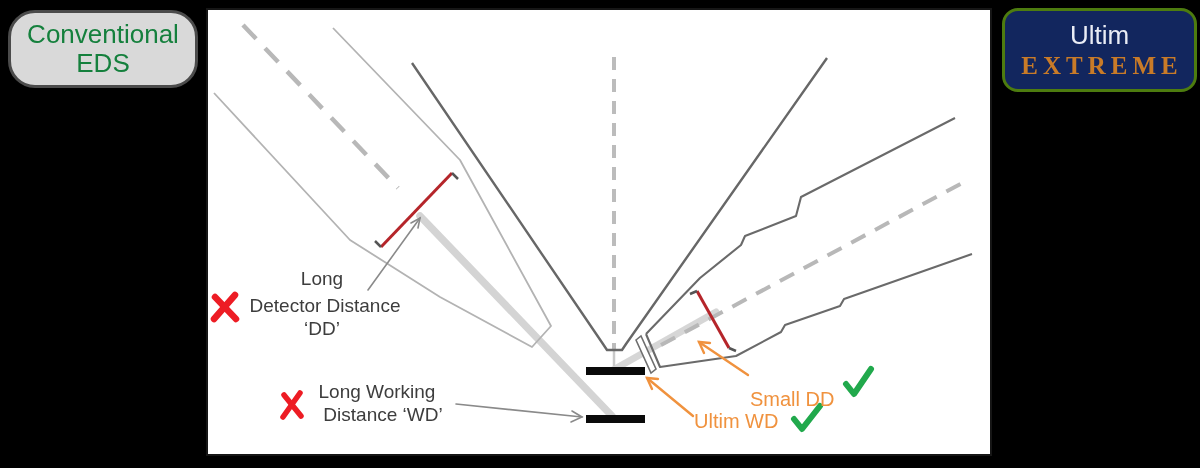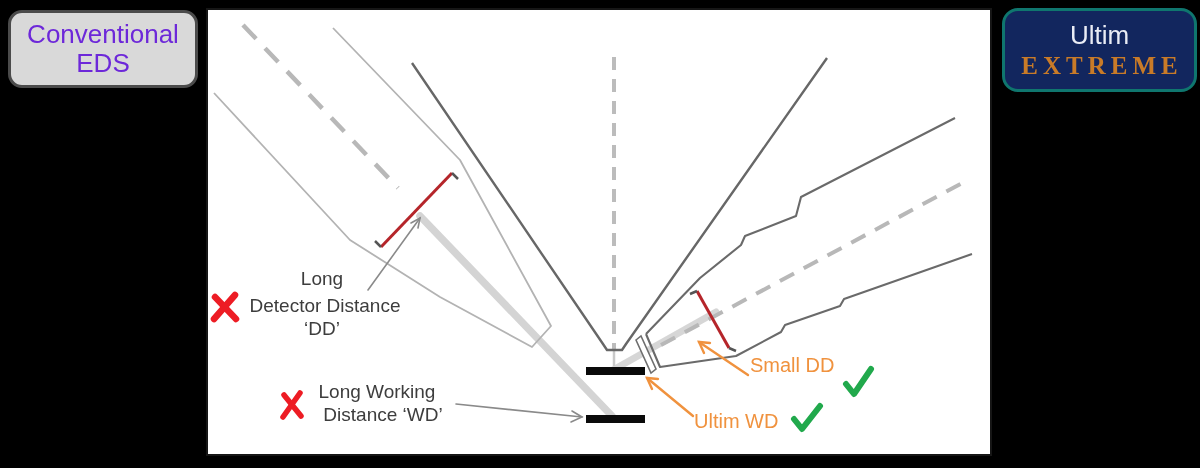--- a/index.html
+++ b/index.html
@@ -2,23 +2,23 @@
 <html><head>
 <meta charset="utf-8">
 <style>
   html,body{margin:0;padding:0;background:#000;}
   #stage{position:relative;width:1200px;height:468px;background:#000;overflow:hidden;
          font-family:"Liberation Sans", sans-serif;}
   
   .badge{position:absolute;box-sizing:border-box;display:flex;flex-direction:column;
          align-items:center;justify-content:center;text-align:center;}
   #badge-conventional{left:8px;top:10px;width:190px;height:78px;background:#d9d9d9;
-         border:3px solid #4b4b4b;border-radius:14px;color:#6d28d9;font-size:26px;line-height:1.12;}
+         border:3px solid #4b4b4b;border-radius:27px;color:#15803d;font-size:26px;line-height:1.12;}
   #badge-ultim{left:1002px;top:8px;width:195px;height:84px;background:#12265e;
-         border:3px solid #0f766e;border-radius:16px;line-height:1.1;}
+         border:3px solid #4d7c0f;border-radius:16px;line-height:1.1;}
   #badge-ultim .u-line1{color:#e9ecf5;font-size:26px;}
   #badge-ultim .u-line2{color:#c97b28;font-size:25px;font-weight:bold;letter-spacing:5px;
          margin-left:5px;margin-top:2px;font-family:Liberation Serif, serif;}
   
   #panel{position:absolute;left:206px;top:8px;width:786px;height:448px;background:#fff;
          border:2px solid #161616;box-sizing:border-box;}
   
   #art{position:absolute;left:0;top:0;width:1200px;height:468px;}
   
   .dlabel{position:absolute;color:#3d3d3d;font-size:19px;white-space:nowrap;
@@ -92,21 +92,21 @@
     <path d="M794,419 L802,429 L820,406" fill="none" stroke="#21a94c" stroke-width="6" stroke-linecap="round" stroke-linejoin="round"></path>
   </svg>
 
   <div class="dlabel" style="left:322px;top:279px">Long</div>
   <div class="dlabel" style="left:325px;top:306px">Detector Distance</div>
   <div class="dlabel" style="left:322px;top:329px">‘DD’</div>
 
   <div class="dlabel" style="left:383px;top:415px">Distance ‘WD’</div>
   <div class="dlabel" style="left:377px;top:392px">Long Working</div>
 
-  <div class="olabel" style="left:750px;top:365px">Small DD</div>
+  <div class="olabel" style="left:750px;top:399px">Small DD</div>
   <div class="olabel" style="left:694px;top:421px">Ultim WD</div>
 
   <div id="badge-conventional" class="badge">
     <div>Conventional</div>
     <div>EDS</div>
   </div>
   <div id="badge-ultim" class="badge">
     <div class="u-line1">Ultim</div>
     <div class="u-line2">EXTREME</div>
   </div>

